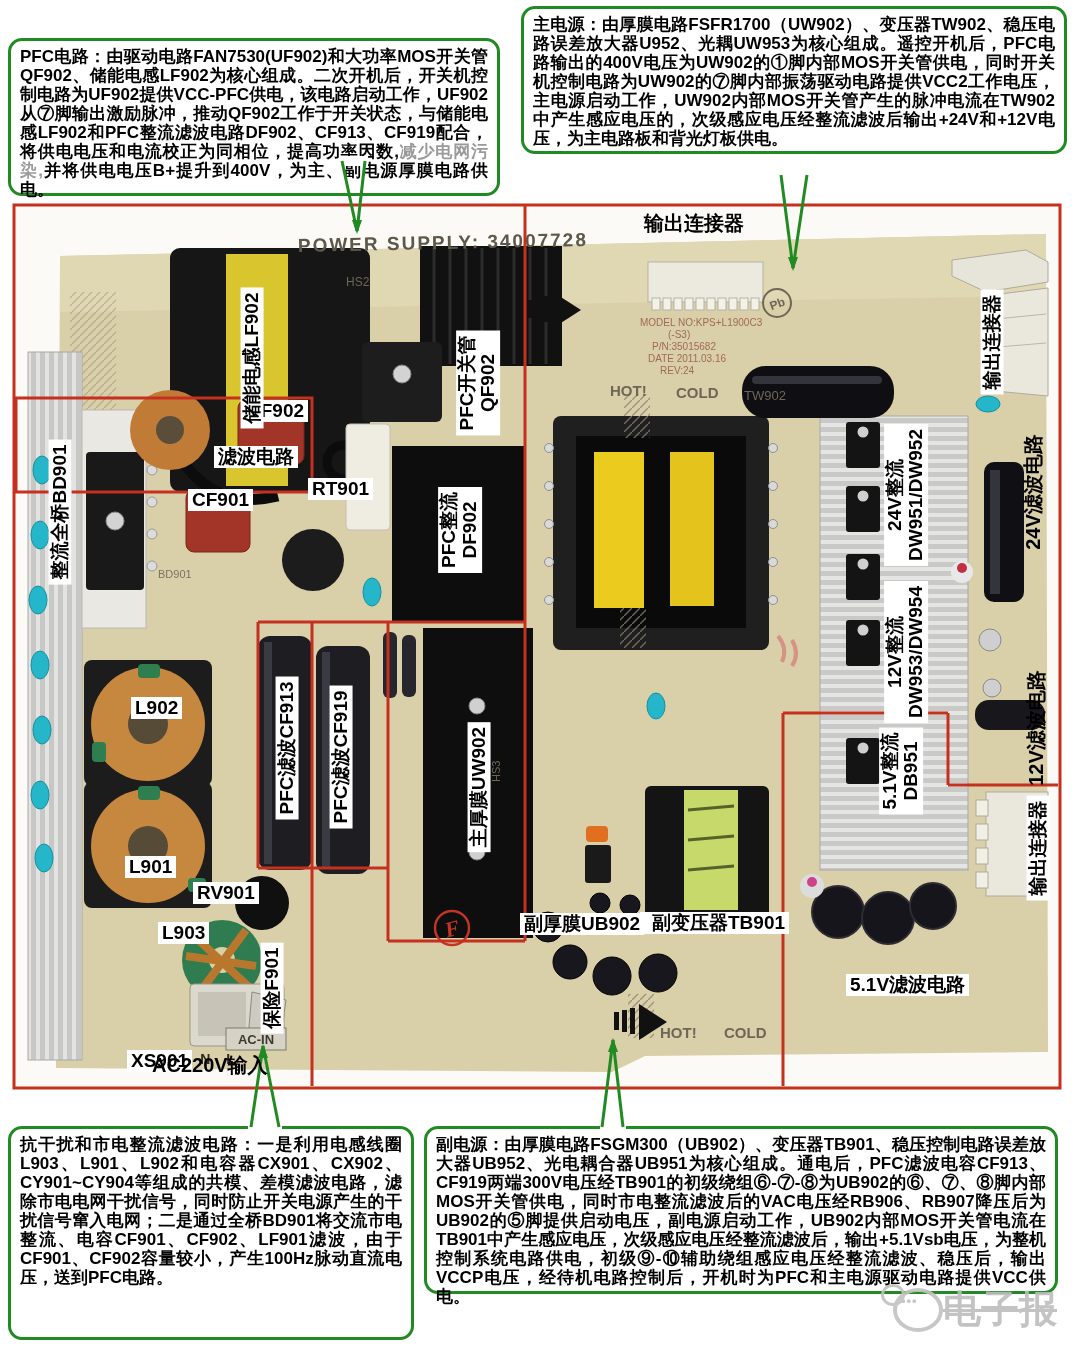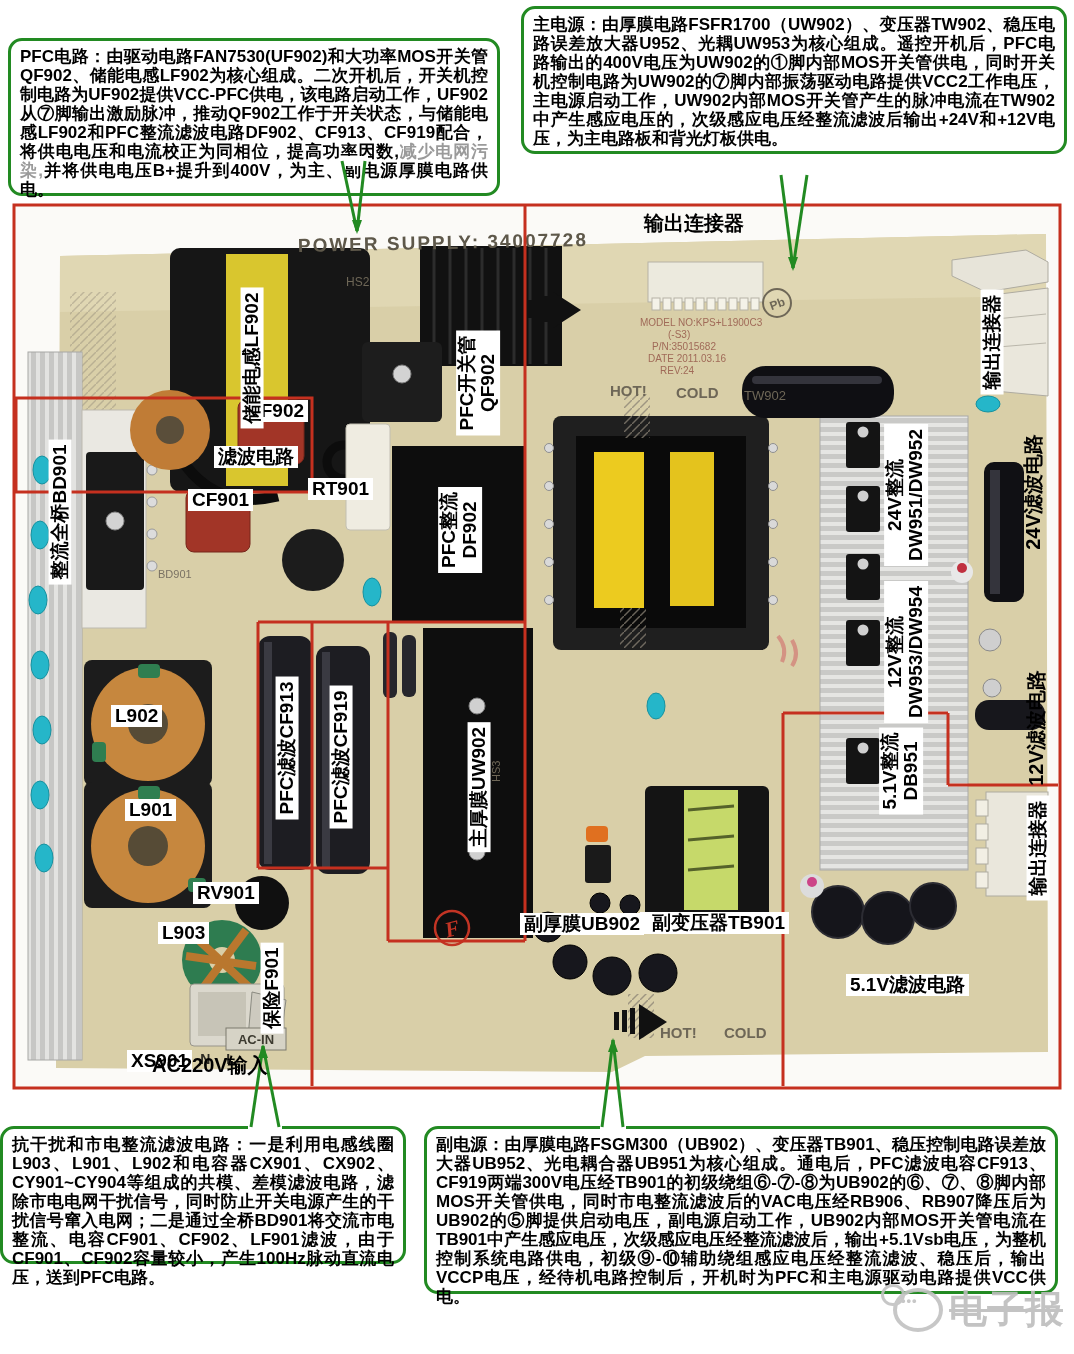--- a/index.html
+++ b/index.html
@@ -4,34 +4,34 @@
 <style>
   html,body{margin:0;padding:0;background:#fff;}
   .page{position:relative;width:1074px;height:1354px;background:#fff;overflow:hidden;
         font-family:"Liberation Sans",sans-serif;}
   .co{position:absolute;box-sizing:border-box;border:3px solid #228a22;border-radius:14px;
       background:#fff;color:#000;font:bold 17px/1.12 "Liberation Sans",sans-serif;
       padding:6px 9px;z-index:1;text-align:justify;}
   .co .gray{color:#9a9a9a;}
   .co-tl{left:8px;top:6px;width:492px;height:158px;margin-top:32px;}
   .co-tr{left:521px;top:6px;width:546px;height:148px;}
-  .co-bl{left:0;top:1126px;width:406px;height:138px;}
+  .co-bl{left:8px;top:1126px;width:406px;height:214px;}
   .co-br{left:424px;top:1126px;width:634px;height:168px;}
   .photo-svg{position:absolute;left:0;top:0;z-index:2;pointer-events:none;}
   .hlab{position:absolute;background:#fff;font:bold 19px/1.18 "Liberation Sans",sans-serif;
         white-space:nowrap;padding:0 4px;z-index:3;color:#000;}
   .vlab{position:absolute;transform:translate(-50%,-50%) rotate(-90deg);background:#fff;
         font:bold 19px/1.1 "Liberation Sans",sans-serif;white-space:nowrap;padding:1px 5px;
         z-index:3;color:#000;text-align:center;}
   .plain{background:none;}
   .big{font-size:20px;}
   .caption{position:absolute;left:0;top:1312px;width:100%;text-align:center;z-index:1;
            font:bold 27px "Liberation Sans",sans-serif;color:#000;letter-spacing:1px;}
   .watermark{position:absolute;left:893px;top:1284px;z-index:4;display:flex;align-items:center;
-             gap:6px;color:#b9b9b9;opacity:.9;}
+             color:#b9b9b9;opacity:.9;}
   .wm-bubble{position:relative;width:42px;height:36px;border:4px solid #c2c2c2;border-radius:50%;}
   .wm-bubble:before{content:"";position:absolute;left:-16px;top:-8px;width:18px;height:16px;
              border:3px solid #c2c2c2;border-radius:50%;}
   .wm-bubble:after{content:"\2022\2022\2022";position:absolute;left:4px;top:2px;
              font:bold 13px/1 "Liberation Sans",sans-serif;color:#c2c2c2;letter-spacing:1px;}
   .wm-text{font:bold 38px "Liberation Sans",sans-serif;color:#bdbdbd;text-decoration:line-through;}
 </style>
 </head>
 <body>
 
@@ -317,22 +317,22 @@
       <line x1="623" y1="1127" x2="613" y2="1040" stroke="#228a22" stroke-width="3"></line>
       <polygon points="608,1052 618,1052 613,1038" fill="#228a22"></polygon>
     </g>
   </svg>
 
   <div class="hlab plain big" style="left:640px;top:212px;">输出连接器</div>
   <div class="hlab" style="left:243px;top:400px;">CF902</div>
   <div class="hlab" style="left:214px;top:446px;">滤波电路</div>
   <div class="hlab" style="left:188px;top:489px;">CF901</div>
   <div class="hlab" style="left:308px;top:478px;">RT901</div>
-  <div class="hlab" style="left:111px;top:697px;margin-top:8px;">L902</div>
-  <div class="hlab" style="left:125px;top:799px;text-align:right;">L901</div>
+  <div class="hlab" style="left:131px;top:697px;">L902</div>
+  <div class="hlab" style="left:125px;top:856px;text-align:right;">L901</div>
   <div class="hlab" style="left:193px;top:882px;">RV901</div>
   <div class="hlab" style="left:158px;top:922px;">L903</div>
   <div class="hlab" style="left:127px;top:1050px;">XS901</div>
   <div class="hlab plain big" style="left:148px;top:1054px;">AC220V输入</div>
   <div class="hlab" style="left:520px;top:913px;">副厚膜UB902</div>
   <div class="hlab" style="left:640px;top:912px;padding-left:12px;">副变压器TB901</div>
   <div class="hlab" style="left:846px;top:974px;">5.1V滤波电路</div>
 
   <div class="vlab" style="left:252px;top:358px;">储能电感LF902</div>
   <div class="vlab" style="left:478px;top:383px;">

